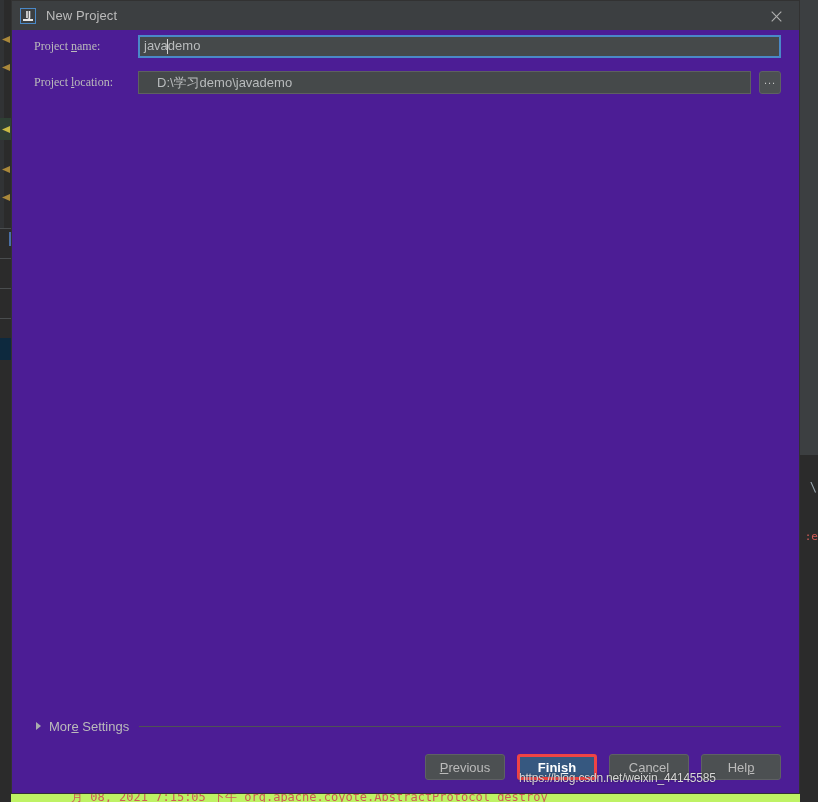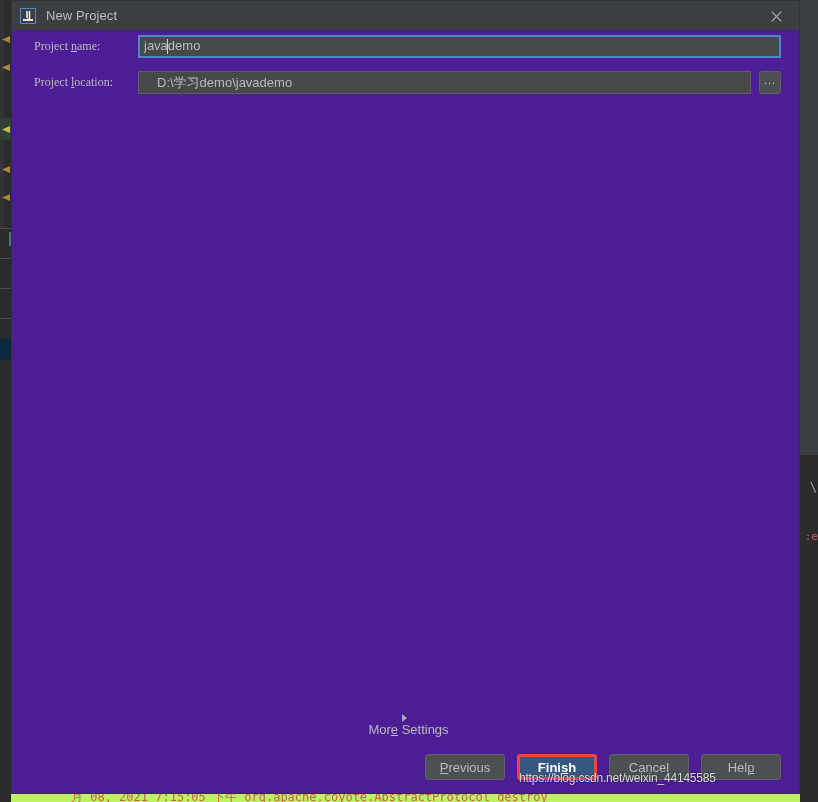--- a/index.html
+++ b/index.html
@@ -291,21 +291,20 @@
   }
 
   
   .more-settings-row {
     display: flex;
     align-items: center;
     padding: 0 18px 0 24px;
     height: 24px;
     margin-bottom: 16px;
     cursor: pointer;
-    flex-direction: column;
   }
   .tri {
     width: 0; height: 0;
     border-left: 5px solid #a9acad;
     border-top: 4px solid transparent;
     border-bottom: 4px solid transparent;
     margin-right: 8px;
     flex: 0 0 auto;
   }
   .more-label {

